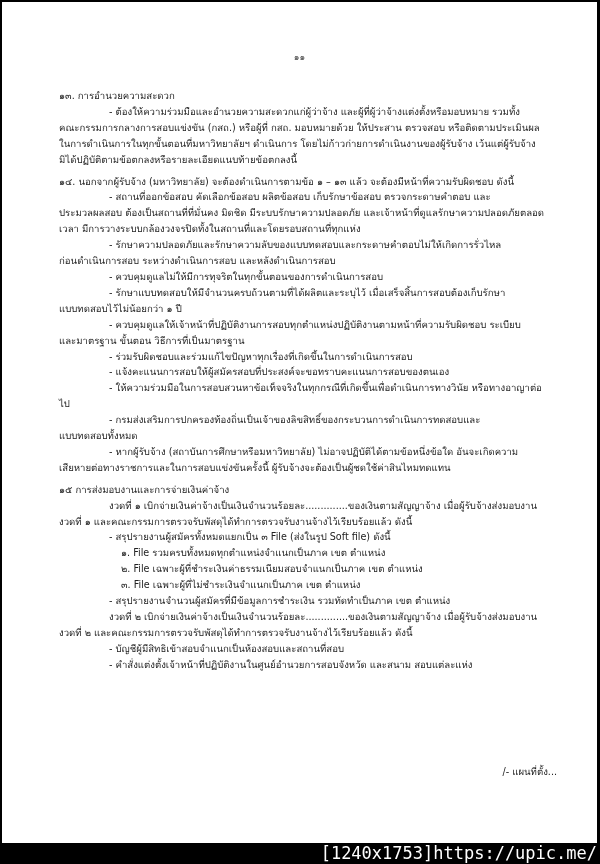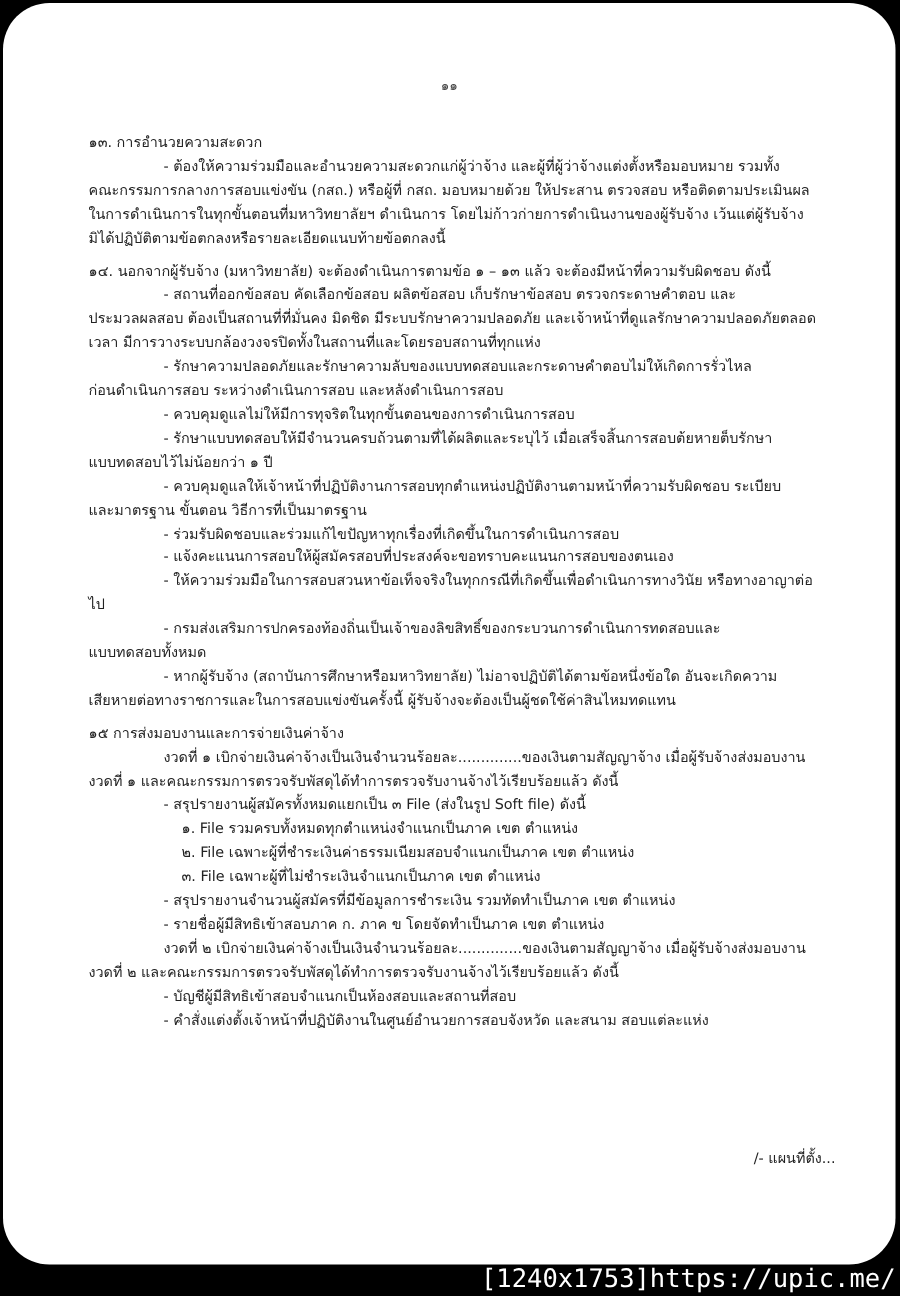--- a/index.html
+++ b/index.html
@@ -3,21 +3,21 @@
 <meta charset="utf-8">
 <style>
   html, body { margin: 0; padding: 0; }
   body {
     width: 600px; height: 864px; background: #000;
     position: relative; overflow: hidden;
     font-family: "DejaVu Sans", sans-serif;
   }
   .page {
     position: absolute; left: 2px; top: 2px; width: 595px; height: 841px;
-    background: #fff; color: #222; border-radius: 31px;
+    background: #fff; color: #222;
   }
   .pageno {
     position: absolute; top: 48px; left: 0; width: 100%; text-align: center;
     font-size: 9px; color: #444;
   }
   .content {
     position: absolute; left: 57px; top: 86px; width: 486px;
     font-size: 9.6px; line-height: 15.9px;
   }
   .h { font-weight: normal; margin: 0; }
@@ -48,42 +48,41 @@
     <p class="ind1">- ต้องให้ความร่วมมือและอำนวยความสะดวกแก่ผู้ว่าจ้าง และผู้ที่ผู้ว่าจ้างแต่งตั้งหรือมอบหมาย รวมทั้ง</p>
     <p>คณะกรรมการกลางการสอบแข่งขัน (กสถ.) หรือผู้ที่ กสถ. มอบหมายด้วย ให้ประสาน ตรวจสอบ หรือติดตามประเมินผล ในการดำเนินการในทุกขั้นตอนที่มหาวิทยาลัยฯ ดำเนินการ โดยไม่ก้าวก่ายการดำเนินงานของผู้รับจ้าง เว้นแต่ผู้รับจ้าง มิได้ปฏิบัติตามข้อตกลงหรือรายละเอียดแนบท้ายข้อตกลงนี้</p>
     <div class="gap"></div>
 
     <p class="h hang">๑๔. นอกจากผู้รับจ้าง (มหาวิทยาลัย) จะต้องดำเนินการตามข้อ ๑ – ๑๓ แล้ว จะต้องมีหน้าที่ความรับผิดชอบ ดังนี้</p>
     <p class="ind1">-   สถานที่ออกข้อสอบ คัดเลือกข้อสอบ ผลิตข้อสอบ เก็บรักษาข้อสอบ ตรวจกระดาษคำตอบ และ</p>
     <p>ประมวลผลสอบ ต้องเป็นสถานที่ที่มั่นคง มิดชิด มีระบบรักษาความปลอดภัย และเจ้าหน้าที่ดูแลรักษาความปลอดภัยตลอดเวลา มีการวางระบบกล้องวงจรปิดทั้งในสถานที่และโดยรอบสถานที่ทุกแห่ง</p>
     <p class="ind1">-   รักษาความปลอดภัยและรักษาความลับของแบบทดสอบและกระดาษคำตอบไม่ให้เกิดการรั่วไหล</p>
     <p>ก่อนดำเนินการสอบ ระหว่างดำเนินการสอบ และหลังดำเนินการสอบ</p>
     <p class="ind1">- ควบคุมดูแลไม่ให้มีการทุจริตในทุกขั้นตอนของการดำเนินการสอบ</p>
-    <p class="ind1">- รักษาแบบทดสอบให้มีจำนวนครบถ้วนตามที่ได้ผลิตและระบุไว้   เมื่อเสร็จสิ้นการสอบต้ยหายต็บรักษา</p>
+    <p class="ind1">- รักษาแบบทดสอบให้มีจำนวนครบถ้วนตามที่ได้ผลิตและระบุไว้   เมื่อเสร็จสิ้นการสอบต้องเก็บรักษา</p>
     <p>แบบทดสอบไว้ไม่น้อยกว่า ๑ ปี</p>
     <p class="ind1">- ควบคุมดูแลให้เจ้าหน้าที่ปฏิบัติงานการสอบทุกตำแหน่งปฏิบัติงานตามหน้าที่ความรับผิดชอบ ระเบียบ</p>
     <p>และมาตรฐาน ขั้นตอน วิธีการที่เป็นมาตรฐาน</p>
     <p class="ind1">- ร่วมรับผิดชอบและร่วมแก้ไขปัญหาทุกเรื่องที่เกิดขึ้นในการดำเนินการสอบ</p>
     <p class="ind1">- แจ้งคะแนนการสอบให้ผู้สมัครสอบที่ประสงค์จะขอทราบคะแนนการสอบของตนเอง</p>
     <p class="ind1">- ให้ความร่วมมือในการสอบสวนหาข้อเท็จจริงในทุกกรณีที่เกิดขึ้นเพื่อดำเนินการทางวินัย หรือทางอาญาต่อไป</p>
     <p class="ind1">- กรมส่งเสริมการปกครองท้องถิ่นเป็นเจ้าของลิขสิทธิ์ของกระบวนการดำเนินการทดสอบและ</p>
     <p>แบบทดสอบทั้งหมด</p>
     <p class="ind1">- หากผู้รับจ้าง (สถาบันการศึกษาหรือมหาวิทยาลัย) ไม่อาจปฏิบัติได้ตามข้อหนึ่งข้อใด อันจะเกิดความ</p>
     <p>เสียหายต่อทางราชการและในการสอบแข่งขันครั้งนี้ ผู้รับจ้างจะต้องเป็นผู้ชดใช้ค่าสินไหมทดแทน</p>
     <div class="gap"></div>
 
     <p class="h">๑๕ การส่งมอบงานและการจ่ายเงินค่าจ้าง</p>
     <p class="ind1"><span class="bold">งวดที่ ๑</span><span> เบิกจ่ายเงินค่าจ้างเป็นเงินจำนวนร้อยละ..............ของเงินตามสัญญาจ้าง เมื่อผู้รับจ้างส่งมอบงาน</span></p>
     <p>งวดที่ ๑ และคณะกรรมการตรวจรับพัสดุได้ทำการตรวจรับงานจ้างไว้เรียบร้อยแล้ว ดังนี้</p>
     <p class="ind2">- สรุปรายงานผู้สมัครทั้งหมดแยกเป็น ๓ File (ส่งในรูป Soft file) ดังนี้</p>
     <p class="ind3">๑. File รวมครบทั้งหมดทุกตำแหน่งจำแนกเป็นภาค เขต ตำแหน่ง</p>
     <p class="ind3">๒. File เฉพาะผู้ที่ชำระเงินค่าธรรมเนียมสอบจำแนกเป็นภาค เขต ตำแหน่ง</p>
     <p class="ind3">๓. File เฉพาะผู้ที่ไม่ชำระเงินจำแนกเป็นภาค เขต ตำแหน่ง</p>
     <p class="ind2">- สรุปรายงานจำนวนผู้สมัครที่มีข้อมูลการชำระเงิน รวมทัดทำเป็นภาค เขต ตำแหน่ง</p>
-    <p class="ind2">- รายชื่อผู้มีสิทธิเข้าสอบภาค ก. ภาค ข โดยจัดทำเป็นภาค เขต ตำแหน่ง</p>
     <p class="ind1"><span class="bold">งวดที่ ๒</span><span> เบิกจ่ายเงินค่าจ้างเป็นเงินจำนวนร้อยละ..............ของเงินตามสัญญาจ้าง เมื่อผู้รับจ้างส่งมอบงาน</span></p>
     <p>งวดที่ ๒  และคณะกรรมการตรวจรับพัสดุได้ทำการตรวจรับงานจ้างไว้เรียบร้อยแล้ว ดังนี้</p>
     <p class="ind2">- บัญชีผู้มีสิทธิเข้าสอบจำแนกเป็นห้องสอบและสถานที่สอบ</p>
     <p class="ind2">- คำสั่งแต่งตั้งเจ้าหน้าที่ปฏิบัติงานในศูนย์อำนวยการสอบจังหวัด และสนาม สอบแต่ละแห่ง</p>
   </div>
 
   <div class="footer-next">/- แผนที่ตั้ง...</div>
 </div>
 
 <div class="caption">[1240x1753]https://upic.me/</div>

